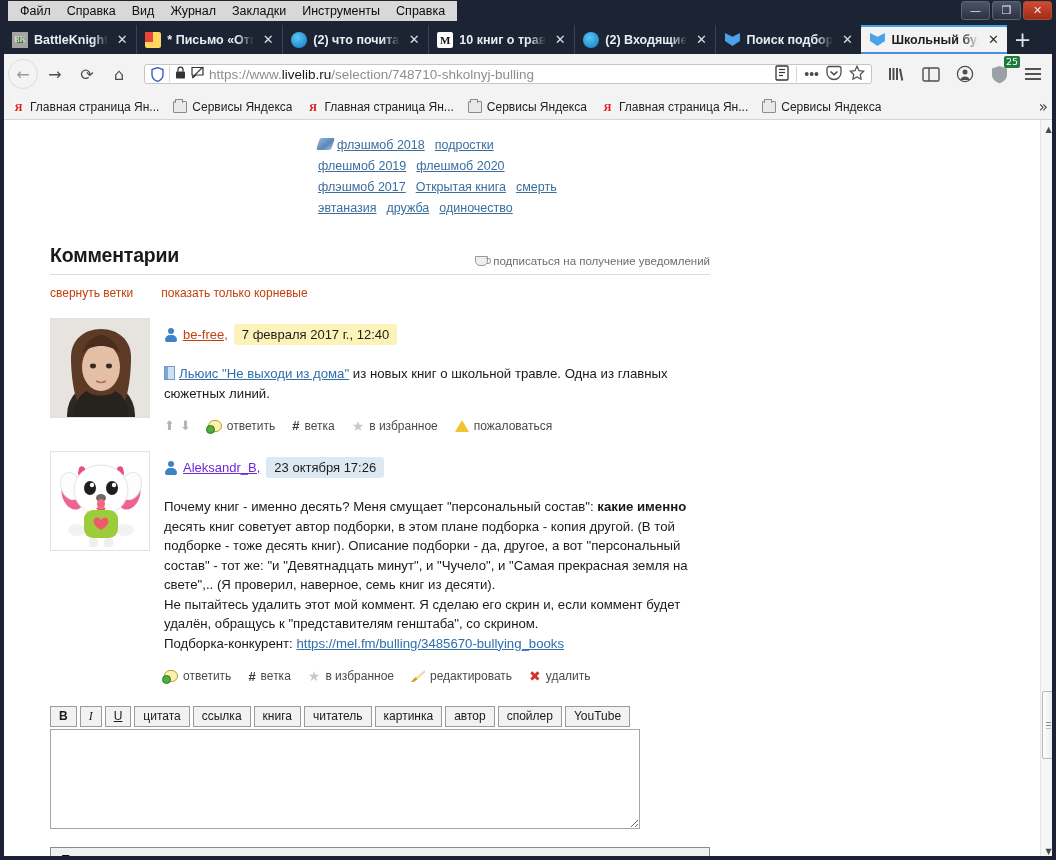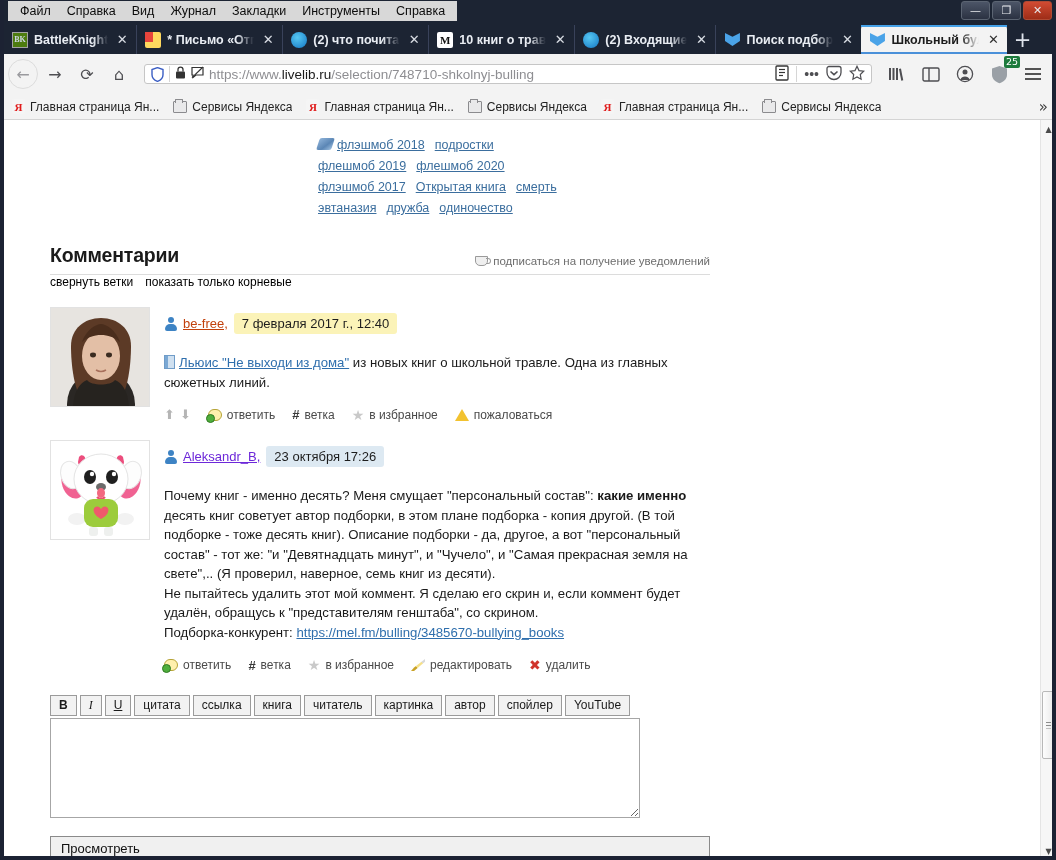--- a/index.html
+++ b/index.html
@@ -114,21 +114,21 @@
     flex: none;
     font-family: "DejaVu Sans", sans-serif;
   }
   .favicon {
     width: 16px; height: 16px; flex: none;
     display: flex; align-items: center; justify-content: center;
     font-size: 10px;
   }
   .fav-bk {
     background: #4d7c0f; color: #cfd8e5;
-    border: 1px solid #a3a3a3;
+    border: 5px solid #a3a3a3;
     font-size: 8px; font-weight: bold;
     font-family: "Liberation Serif", serif;
   }
   .fav-mail {
     background: #ffd95e; position: relative;
     border-radius: 2px;
   }
   .fav-mail::after {
     content: ""; position: absolute; left: 0; top: 0;
     width: 8px; height: 10px; background: #e8453c;
@@ -336,22 +336,23 @@
     border-radius: 0 0 5px 5px;
     background: #efefef;
     position: relative;
   }
   .cup-ico::after {
     content:""; position:absolute; right:-4px; top:1px;
     width:4px; height:4px; border:1px solid #9a9a9a; border-left:none;
     border-radius: 0 4px 4px 0;
   }
   .comm-ctrl {
-    display: flex; gap: 12px;
-    font-size: 12px; color: #000000;
+    margin-top: 11px;
+    display: flex; gap: 28px;
+    font-size: 12px; color: #c2410c;
   }
 
   
   .comment {
     display: flex;
     margin-top: 18px;
     gap: 14px;
   }
   .avatar {
     width: 100px; height: 100px;

